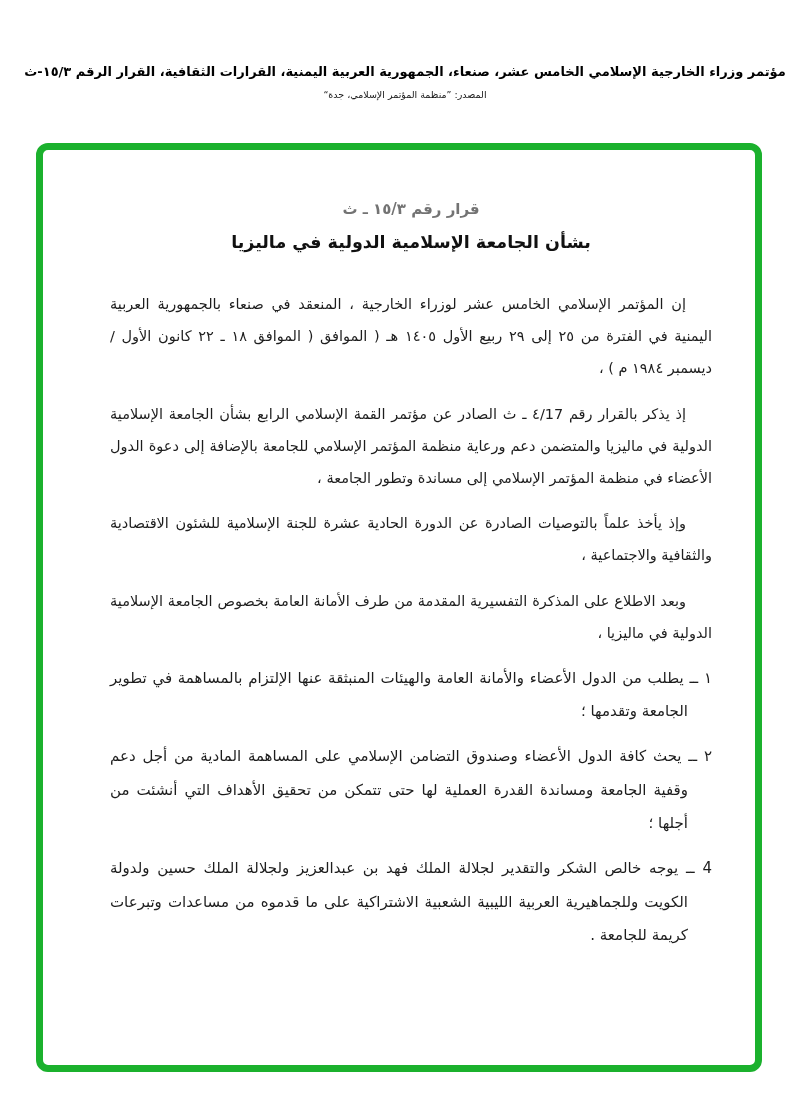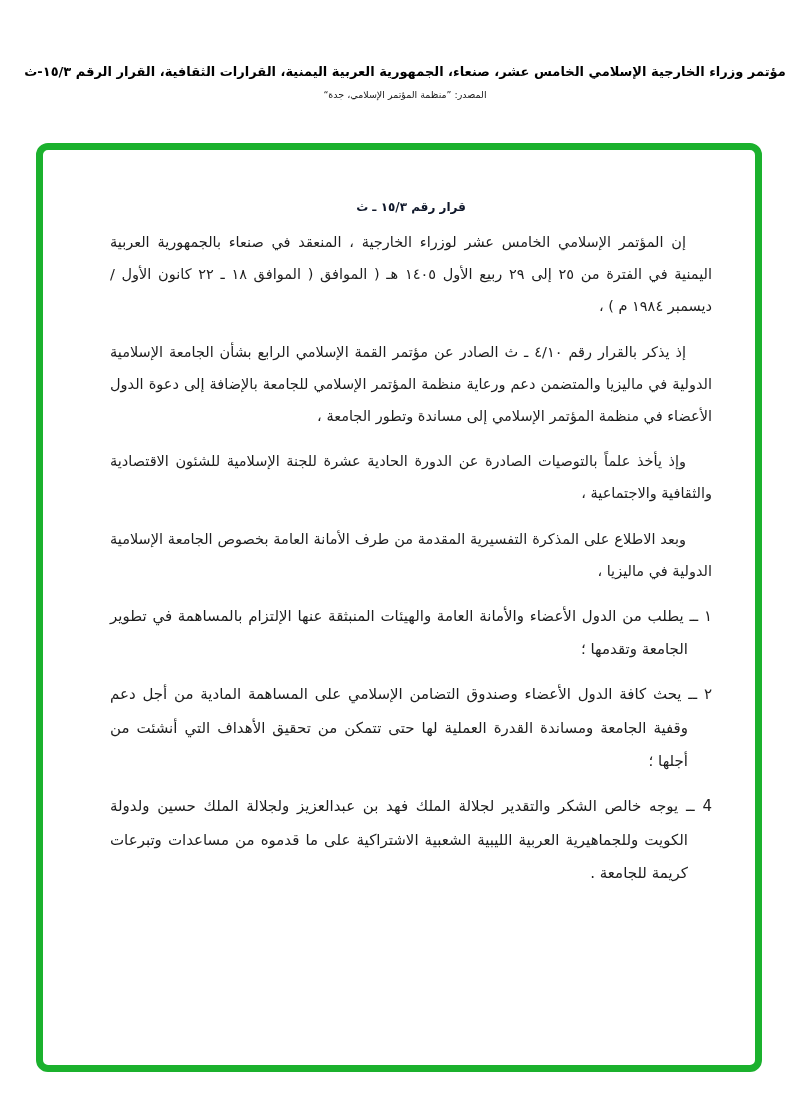--- a/index.html
+++ b/index.html
@@ -7,21 +7,21 @@
   .page{position:relative;width:808px;height:1113px;background:#ffffff;overflow:hidden;}
 
   .hdr{position:absolute;top:64px;left:0;right:16px;text-align:center;direction:rtl;padding-left:18px;}
   .hdr-line1{font-size:13px;font-weight:bold;color:#000;letter-spacing:0;}
   .hdr-line2{font-size:9.5px;font-weight:normal;color:#161616;margin-top:10px;}
 
   .greenbox{position:absolute;left:36px;top:143px;width:712px;height:915px;
             border:7px solid #1bb12d;border-radius:12px;background:#ffffff;}
 
   .doc{direction:rtl;padding:26px 43px 0 67px;color:#1d1d1d;}
-  .doc-title{font-size:12px;font-weight:bold;text-align:center;margin:24px 0 0 0;color:#0f172a;}
+  .doc-title{font-size:15px;font-weight:bold;text-align:center;margin:24px 0 0 0;color:#737373;}
   .doc-subtitle{font-size:17.5px;font-weight:bold;text-align:center;margin:14px 0 36px 0;color:#111;}
 
   .para{font-size:14.5px;line-height:2.22;text-align:justify;text-justify:inter-word;margin:0 0 13px 0;}
   .para.indent{text-indent:26px;margin-top:12px;}
 
   .item{font-size:15px;line-height:2.22;text-align:justify;text-justify:inter-word;
         margin:0 0 12px 0;padding-right:24px;text-indent:-24px;}
   .item .num{white-space:nowrap;}
 </style>
 </head>
@@ -31,23 +31,24 @@
 
   <div class="hdr">
     <div class="hdr-line1">مؤتمر وزراء الخارجية الإسلامي الخامس عشر، صنعاء، الجمهورية العربية اليمنية، القرارات الثقافية، القرار الرقم ١٥/٣-ث</div>
     <div class="hdr-line2">المصدر:  ”منظمة المؤتمر الإسلامي، جدة“</div>
   </div>
 
   <div class="greenbox">
     <div class="doc">
 
       <div class="doc-title">قرار رقم ١٥/٣ ـ ث</div>
+      <div class="doc-subtitle">بشأن الجامعة الإسلامية الدولية في ماليزيا</div>
 
       <p class="para indent">إن المؤتمر الإسلامي الخامس عشر لوزراء الخارجية ، المنعقد في صنعاء بالجمهورية العربية اليمنية في الفترة من ٢٥ إلى ٢٩ ربيع الأول ١٤٠٥ هـ ( الموافق ( الموافق ١٨ ـ ٢٢ كانون الأول / ديسمبر ١٩٨٤ م ) ،</p>
-      <p class="para indent">إذ يذكر بالقرار رقم ٤/١٠ ـ ث الصادر عن مؤتمر القمة الإسلامي الرابع بشأن الجامعة الإسلامية الدولية  في ماليزيا والمتضمن دعم ورعاية منظمة المؤتمر الإسلامي للجامعة بالإضافة إلى دعوة الدول الأعضاء في منظمة المؤتمر الإسلامي إلى مساندة وتطور الجامعة ،</p>
+      <p class="para indent">إذ يذكر بالقرار رقم ٤/17 ـ ث الصادر عن مؤتمر القمة الإسلامي الرابع بشأن الجامعة الإسلامية الدولية  في ماليزيا والمتضمن دعم ورعاية منظمة المؤتمر الإسلامي للجامعة بالإضافة إلى دعوة الدول الأعضاء في منظمة المؤتمر الإسلامي إلى مساندة وتطور الجامعة ،</p>
       <p class="para indent">وإذ يأخذ علماً بالتوصيات الصادرة عن الدورة الحادية عشرة للجنة الإسلامية للشئون الاقتصادية والثقافية والاجتماعية ،</p>
       <p class="para indent">وبعد الاطلاع على المذكرة التفسيرية المقدمة من طرف الأمانة العامة بخصوص الجامعة الإسلامية الدولية في ماليزيا ،</p>
 
       <p class="item"><span class="num">١ ــ</span> <span>يطلب من الدول الأعضاء والأمانة العامة والهيئات المنبثقة عنها الإلتزام بالمساهمة في تطوير الجامعة وتقدمها ؛</span></p>
       <p class="item"><span class="num">٢ ــ</span> <span>يحث كافة الدول الأعضاء وصندوق التضامن الإسلامي على المساهمة المادية من أجل دعم وقفية الجامعة ومساندة القدرة العملية لها حتى تتمكن من تحقيق الأهداف التي أنشئت من أجلها ؛</span></p>
       <p class="item"><span class="num">4 ــ</span> <span>يوجه خالص الشكر والتقدير لجلالة الملك فهد بن عبدالعزيز ولجلالة الملك حسين ولدولة الكويت وللجماهيرية العربية الليبية الشعبية الاشتراكية على ما قدموه من مساعدات وتبرعات كريمة للجامعة .</span></p>
 
     </div>
   </div>
 

